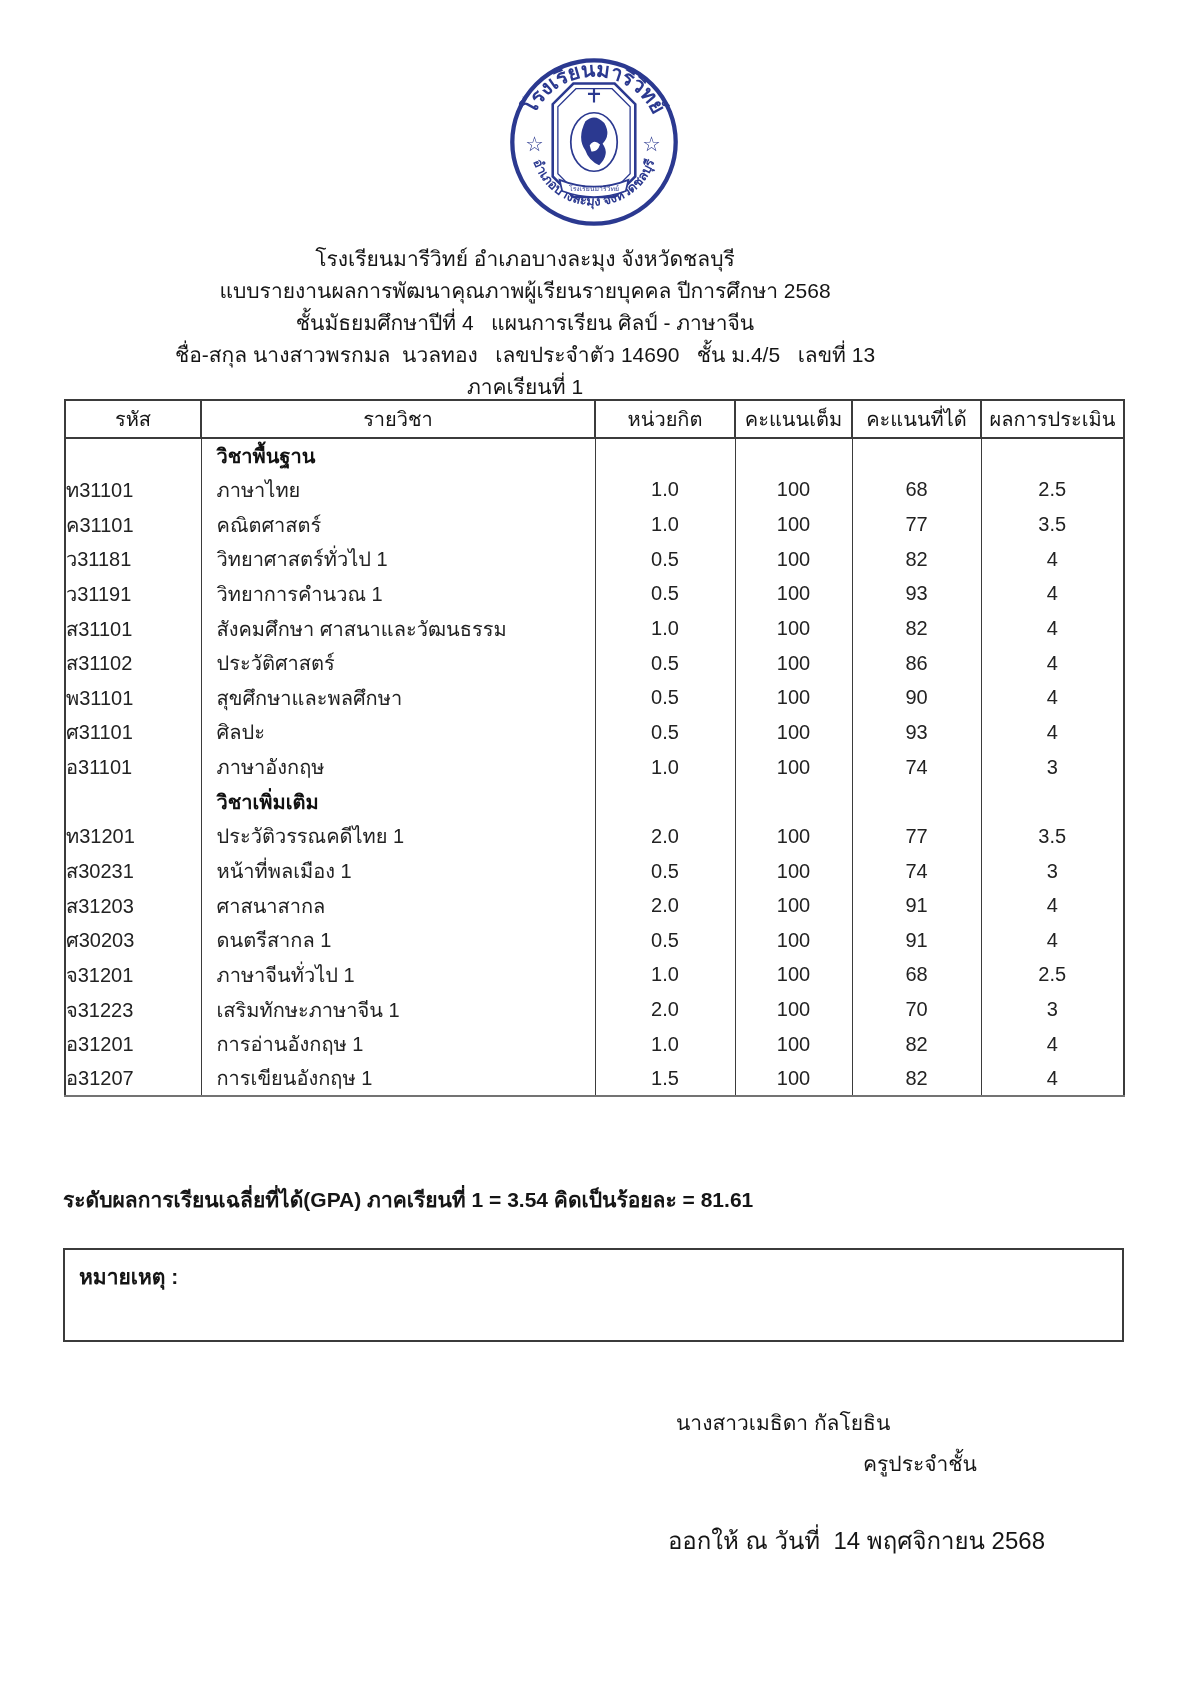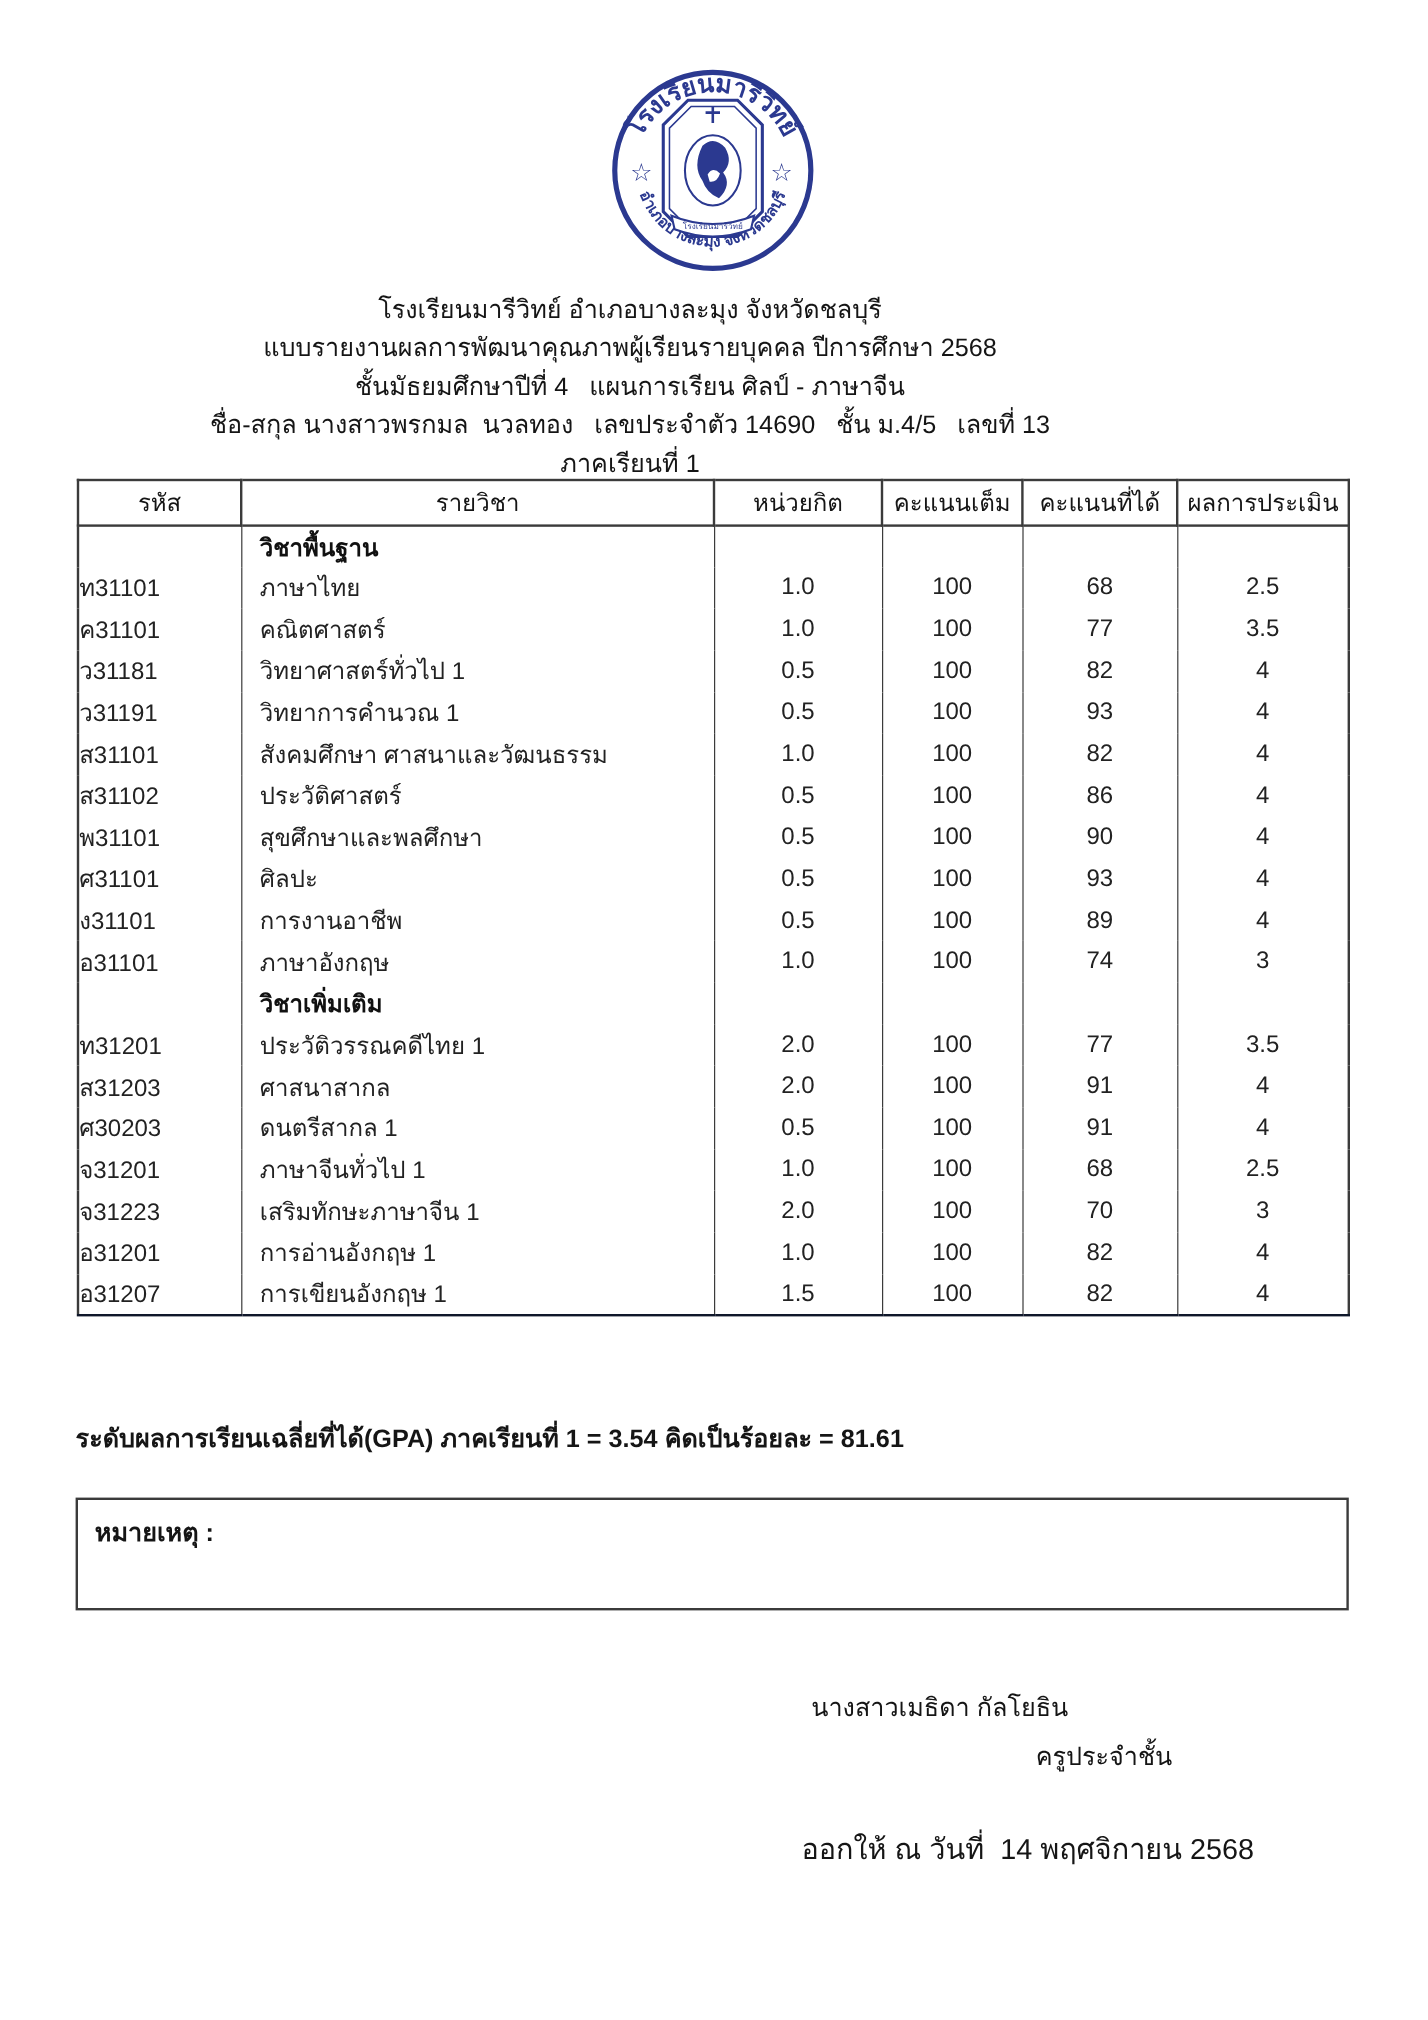--- a/index.html
+++ b/index.html
@@ -28,21 +28,21 @@
   }
   .grades-table, .grades-table th { border: 2px solid #3b3b3b; }
   .grades-table th {
     height: 38px; font-weight: normal; font-size: 20px; text-align: center;
     vertical-align: middle; border-bottom: 2px solid #3b3b3b; background: #fff; color: #151515; border-radius: 11px;
   }
   .grades-table td {
     border-left: 1px solid #3b3b3b; border-right: 1px solid #3b3b3b;
     height: 34.65px; vertical-align: middle;
   }
-  .grades-table tr:last-child td { border-bottom: 2px solid #0f172a; }
+  .grades-table tr:last-child td { border-bottom: 2px solid #737373; }
   .c-code { }
   .c-subj { text-align: left; padding-left: 15px; }
   .c-num  { text-align: center; }
   .section-row .c-subj { font-weight: bold; color: #111; margin-top: 39px; }
 
   
   .gpa-line {
     position: absolute; left: 63px; top: 1184px; width: 1100px;
     font-size: 21px; font-weight: bold; color: #151515; height: 32px; line-height: 32px;
   }
@@ -191,28 +191,20 @@
     </tr>
         <tr>
       <td class="c-code">ศ31101</td>
       <td class="c-subj">ศิลปะ</td>
       <td class="c-num">0.5</td>
       <td class="c-num">100</td>
       <td class="c-num">93</td>
       <td class="c-num">4</td>
     </tr>
         <tr>
-      <td class="c-code">ง31101</td>
-      <td class="c-subj">การงานอาชีพ</td>
-      <td class="c-num">0.5</td>
-      <td class="c-num">100</td>
-      <td class="c-num">89</td>
-      <td class="c-num">4</td>
-    </tr>
-        <tr>
       <td class="c-code">อ31101</td>
       <td class="c-subj">ภาษาอังกฤษ</td>
       <td class="c-num">1.0</td>
       <td class="c-num">100</td>
       <td class="c-num">74</td>
       <td class="c-num">3</td>
     </tr>
         <tr class="section-row">
       <td class="c-code"></td>
       <td class="c-subj">วิชาเพิ่มเติม</td>
@@ -223,20 +215,28 @@
     </tr>
         <tr>
       <td class="c-code">ท31201</td>
       <td class="c-subj">ประวัติวรรณคดีไทย 1</td>
       <td class="c-num">2.0</td>
       <td class="c-num">100</td>
       <td class="c-num">77</td>
       <td class="c-num">3.5</td>
     </tr>
         <tr>
+      <td class="c-code">ส30231</td>
+      <td class="c-subj">หน้าที่พลเมือง 1</td>
+      <td class="c-num">0.5</td>
+      <td class="c-num">100</td>
+      <td class="c-num">74</td>
+      <td class="c-num">3</td>
+    </tr>
+        <tr>
       <td class="c-code">ส31203</td>
       <td class="c-subj">ศาสนาสากล</td>
       <td class="c-num">2.0</td>
       <td class="c-num">100</td>
       <td class="c-num">91</td>
       <td class="c-num">4</td>
     </tr>
         <tr>
       <td class="c-code">ศ30203</td>
       <td class="c-subj">ดนตรีสากล 1</td>

